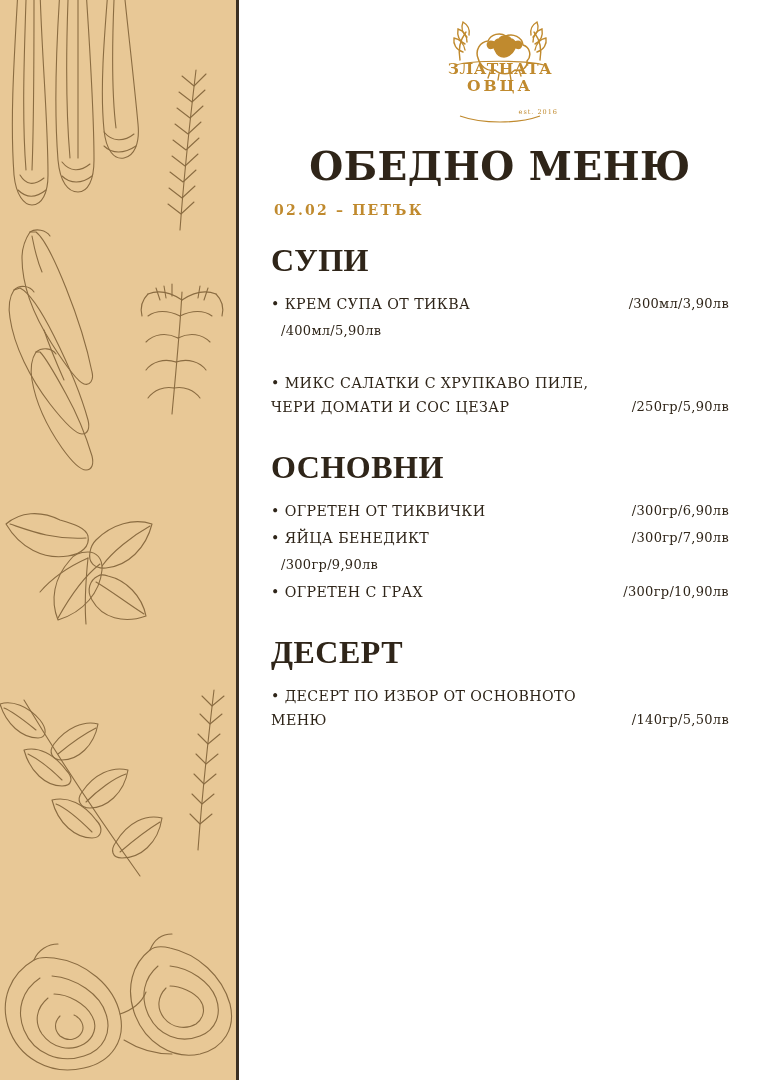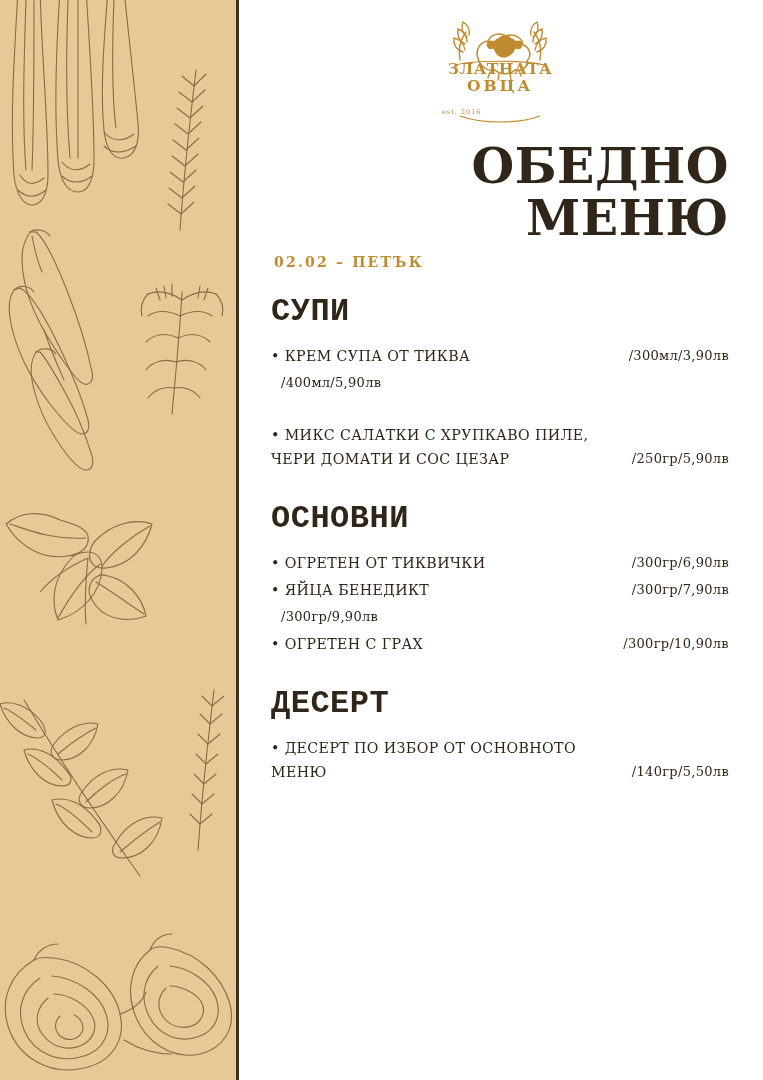--- a/index.html
+++ b/index.html
@@ -84,52 +84,52 @@
   }
   .logo-name .l2 {
     display: block;
     letter-spacing: 3px;
   }
   .logo-est {
     position: absolute;
     left: 0;
     right: 0;
     top: 88px;
-    text-align: left;
+    text-align: right;
     font-family: "DejaVu Serif", serif;
     font-size: 6.5px;
     letter-spacing: 1px;
     color: #c08a2e;
   }
 
   
   .menu-title {
     margin: 12px 0 0 0;
     font-family: "DejaVu Serif", serif;
     font-weight: bold;
-    font-size: 49px;
+    font-size: 39px;
     line-height: 52px;
     letter-spacing: 0.5px;
     color: #2f2519;
-    text-align: right;
+    text-align: center;
   }
   .menu-date {
     margin: 10px 0 0 3px;
     font-family: "DejaVu Serif", serif;
     font-weight: bold;
     font-size: 14px;
     letter-spacing: 2.2px;
     color: #c08a2e;
   }
 
   .section {
     margin-top: 22px;
   }
   .section-title {
-    font-family: Liberation Mono, monospace;
+    font-family: Liberation Serif, serif;
     font-weight: bold;
     font-size: 32px;
     line-height: 36px;
     letter-spacing: 0.5px;
     color: #2f2519;
     margin: 0 0 14px 0;
   }
   .section.soups      { margin-top: 24px; }
   .section.salad      { margin-top: 28px; }
   .section.mains      { margin-top: 30px; }

